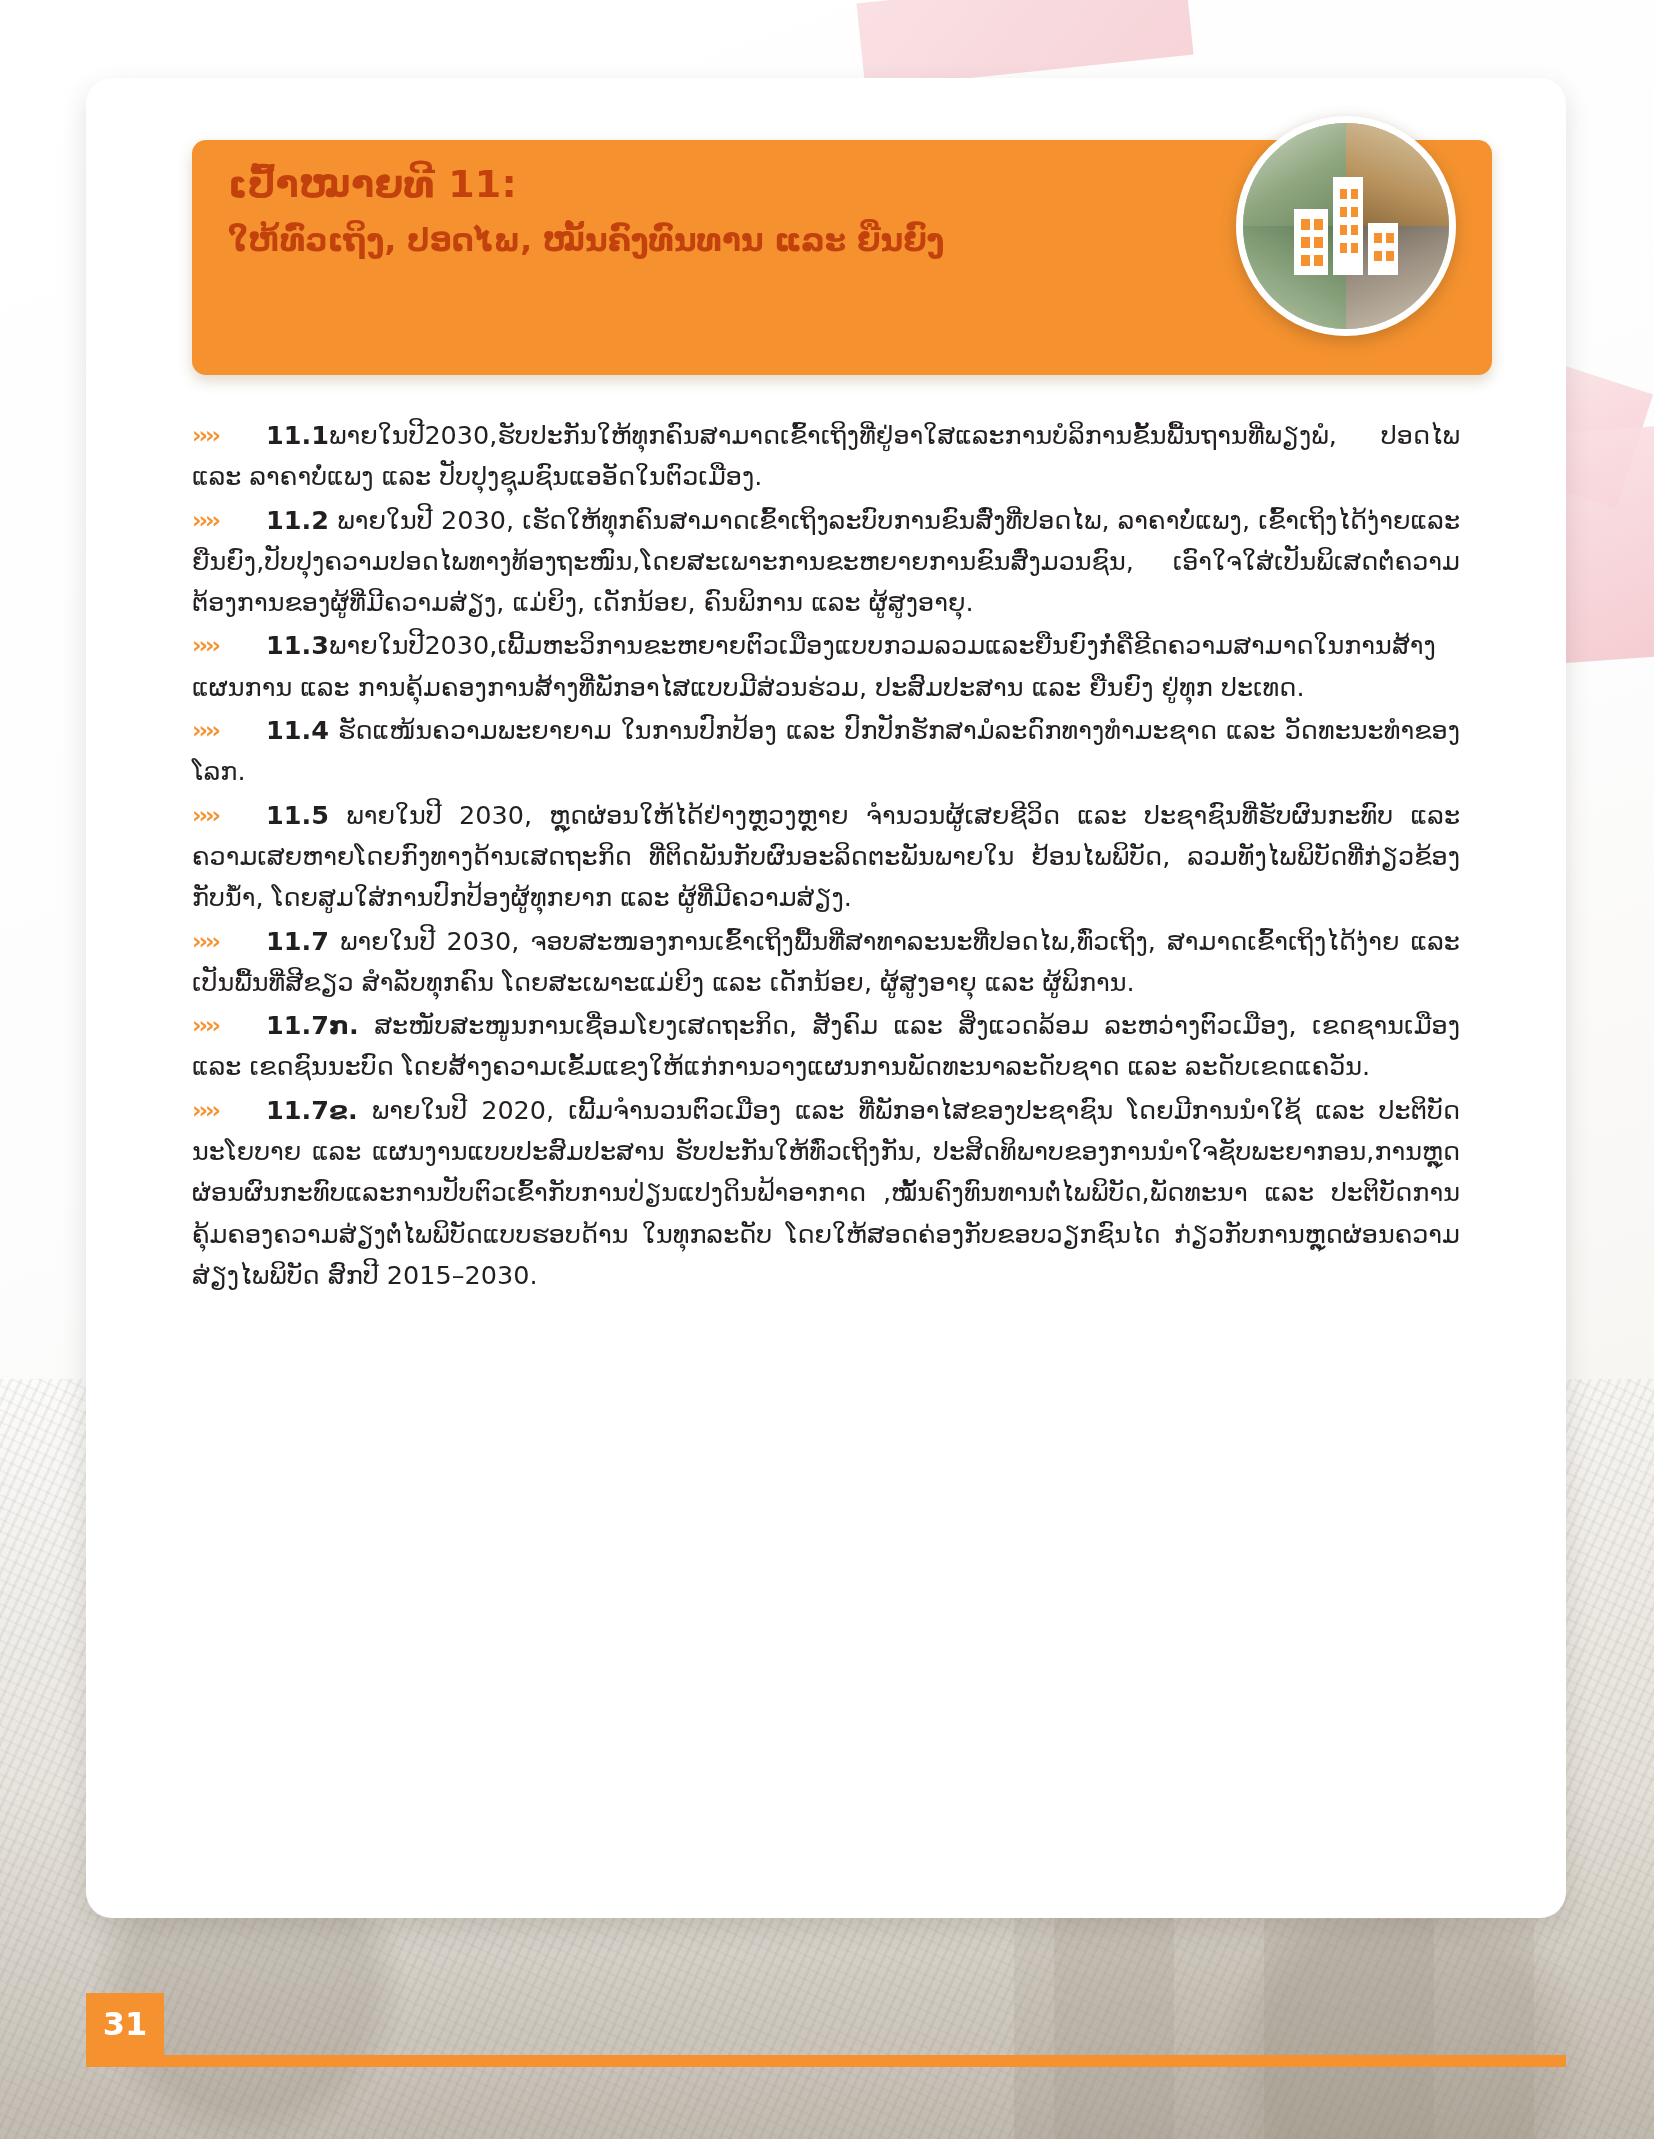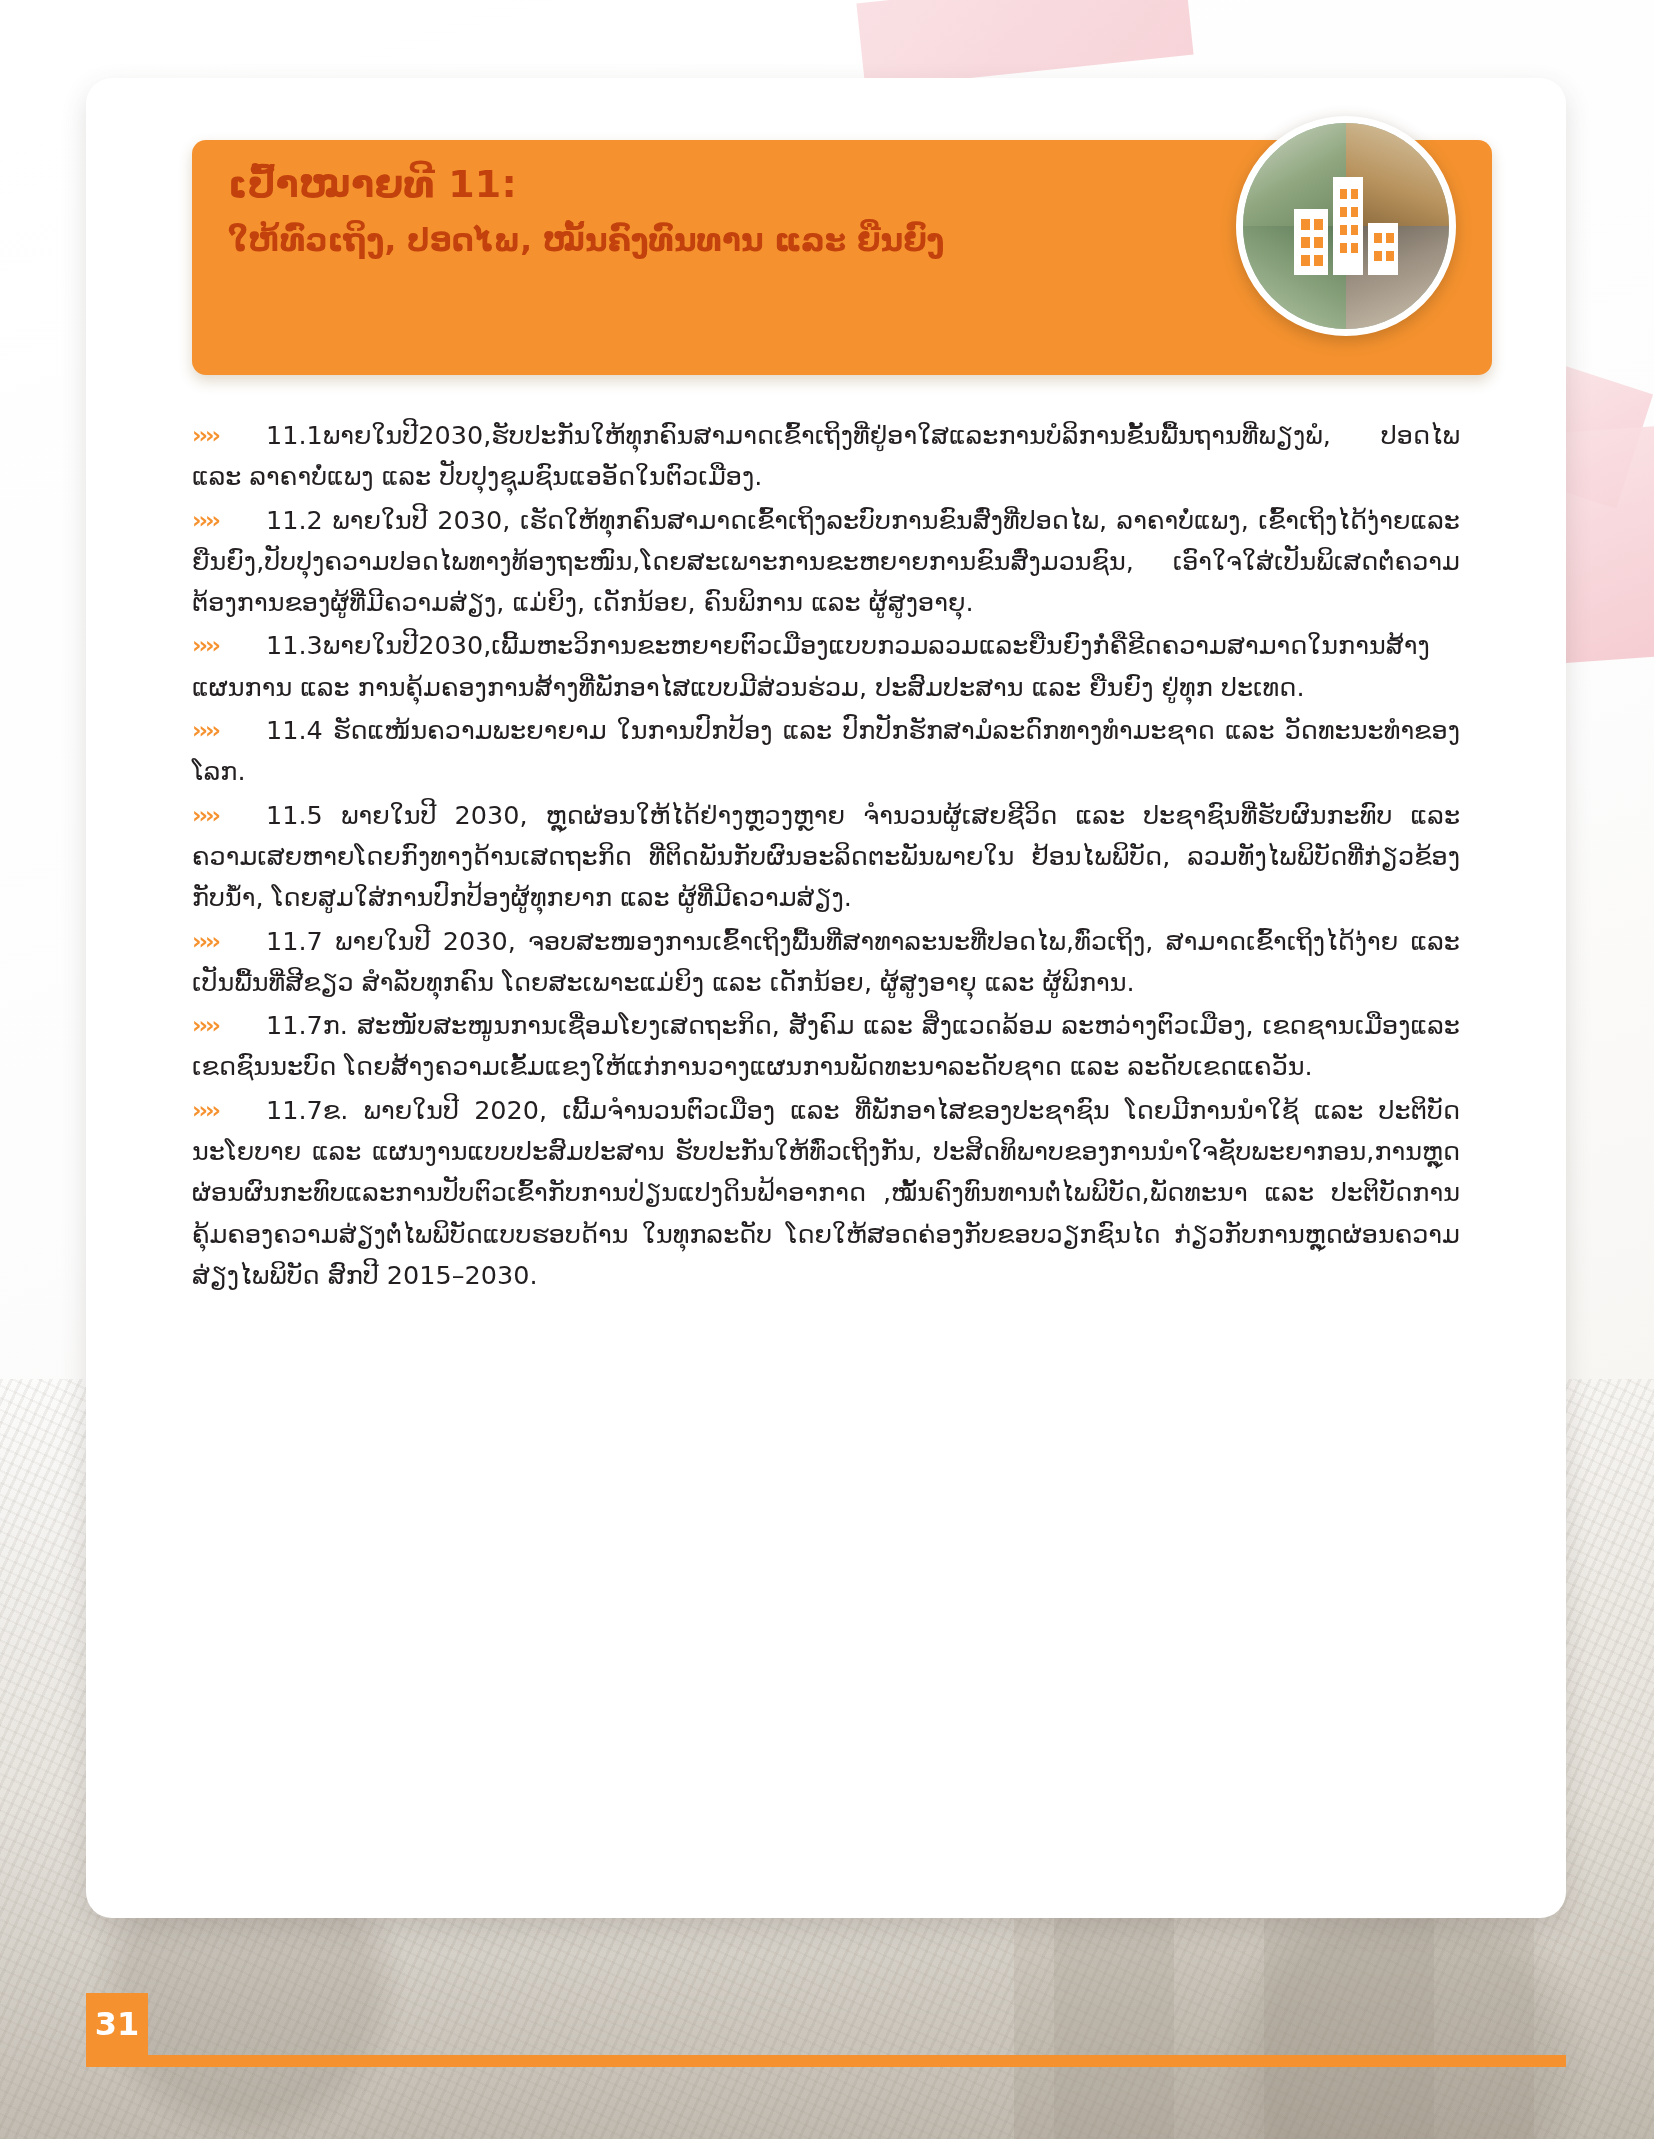--- a/index.html
+++ b/index.html
@@ -188,37 +188,37 @@
     display: inline-block;
     width: 74px;
     color: #f5922f;
     font-weight: 700;
     letter-spacing: -3px;
     font-size: 23px;
     vertical-align: 1px;
     font-family: "DejaVu Sans", sans-serif;
   }
   .para .idx {
-    font-weight: 400;
+    font-weight: 700;
   }
 
   
   .footer-bar {
     position: absolute;
     left: 86px;
     bottom: 72px;
     width: 1480px;
     height: 12px;
     background: #f5922f;
   }
   .page-badge {
     position: absolute;
     left: 86px;
     bottom: 84px;
-    width: 62px;
+    width: 78px;
     height: 62px;
     background: #f5922f;
     color: #ffffff;
     font-size: 32px;
     font-weight: 700;
     display: flex;
     align-items: center;
     justify-content: center;
   }
 </style>

